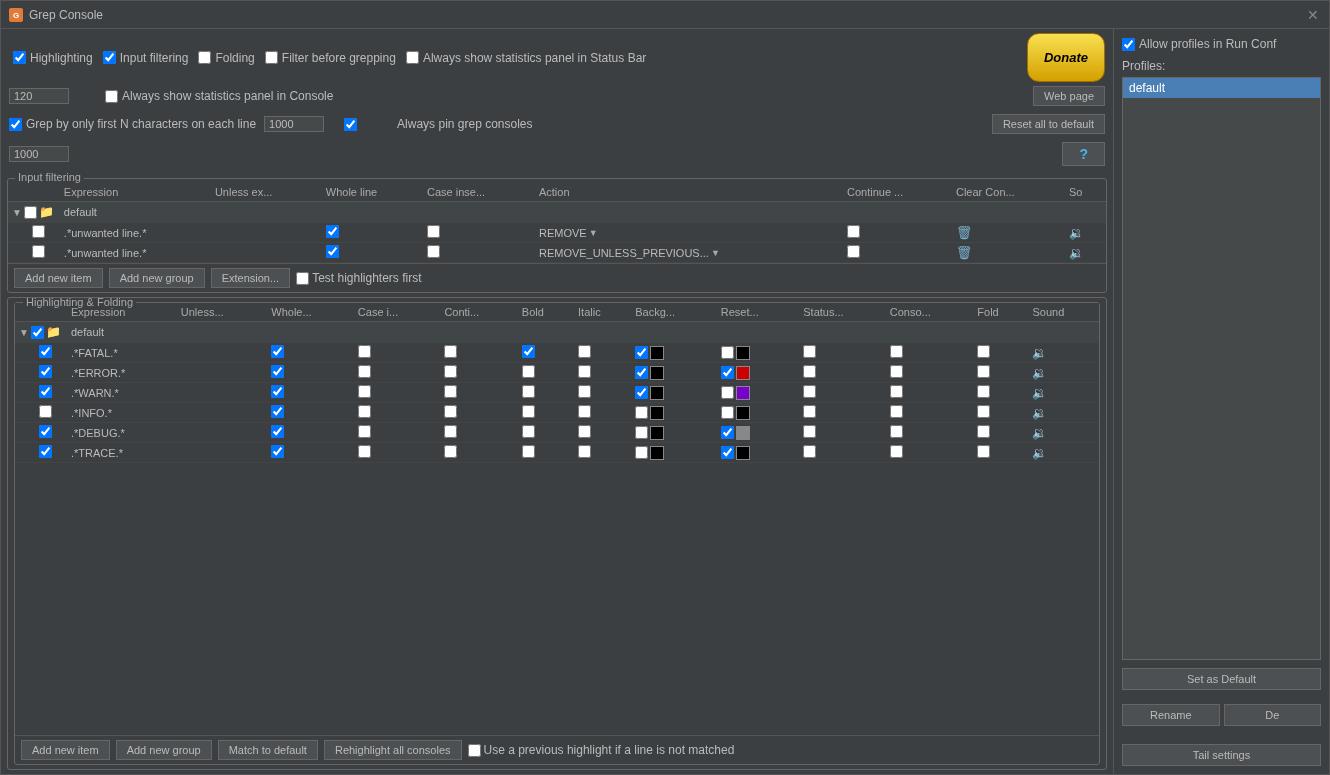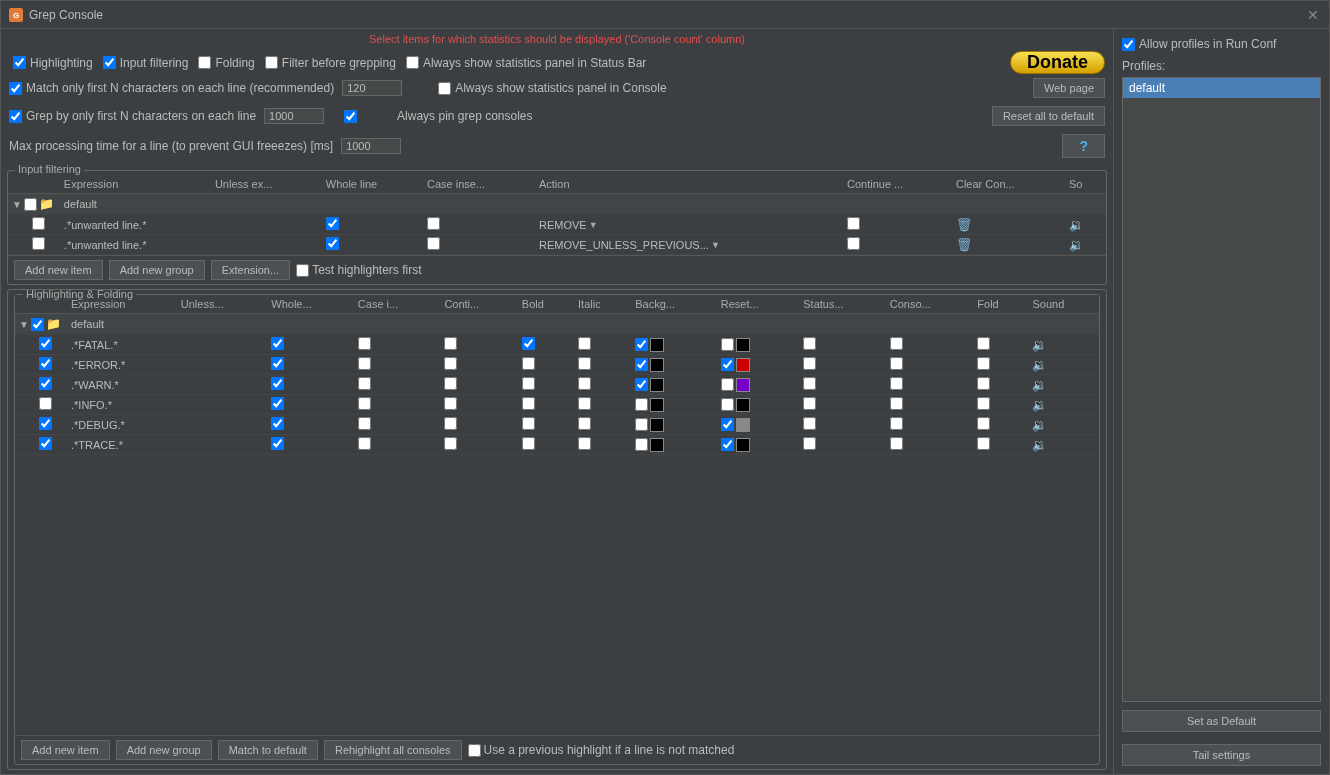--- a/index.html
+++ b/index.html
@@ -88,25 +88,26 @@
       cursor: pointer;
       padding: 2px 4px;
     }
     .tab-item input[type=checkbox] { cursor: pointer; }
     .tab-label { color: #bbbbbb; font-size: 12px; }
     .donate-btn {
       margin-left: auto;
       background: linear-gradient(to bottom, #f8e050, #d4a000);
       border: 1px solid #a07000;
       border-radius: 12px;
-      padding: 0 16px;
-      font-size: 18px;
+      padding: 16px 16px;
+      font-size: 13px;
       font-weight: bold;
       color: #000;
       cursor: pointer;
+      font-style: italic;
     }
     .settings-row {
       display: flex;
       align-items: center;
       gap: 8px;
       padding: 4px 0;
     }
     .settings-row label { display: flex; align-items: center; gap: 4px; cursor: pointer; }
     .num-input {
       width: 60px;
@@ -208,21 +209,21 @@
       cursor: pointer;
       font-size: 12px;
     }
     .profile-item.selected {
       background: #4a7fb5;
       color: white;
     }
     .right-panel-btns {
       display: flex;
       flex-direction: column;
-      gap: 8px;
+      gap: 14px;
       margin-top: 8px;
     }
     .right-panel-btn-row {
       display: flex; gap: 4px;
     }
     .rp-btn {
       flex: 1;
       background: #4c5052;
       border: 1px solid #666;
       color: #bbbbbb;
@@ -289,21 +290,20 @@
     <span class="titlebar-title">Grep Console</span>
     <span class="titlebar-close">✕</span>
   </div>
 
   <div class="main-content">
 
     <div class="left-panel">
 
       <div class="top-settings">
 
-        <div class="warning-text">Select items for which statistics should be displayed ('Console count' column)</div>
 
         <div class="tabs-row">
           <label class="tab-item">
             <input type="checkbox" checked="" style="">
             <span class="tab-label">Highlighting</span>
           </label>
           <label class="tab-item">
             <input type="checkbox" checked="" style="">
             <span class="tab-label">Input filtering</span>
           </label>
@@ -316,24 +316,20 @@
             <span class="tab-label">Filter before grepping</span>
           </label>
           <label class="tab-item">
             <input type="checkbox" style="">
             <span class="tab-label">Always show statistics panel in Status Bar</span>
           </label>
           <button class="donate-btn">Donate</button>
         </div>
 
         <div class="settings-row">
-          <label class="checkbox-label">
-            <input type="checkbox" checked="" style="">
-            <span>Match only first N characters on each line (recommended)</span>
-          </label>
           <input class="num-input" type="text" value="120" style="">
           <label class="checkbox-label" style="margin-left:28px;">
             <input type="checkbox" style="">
             <span>Always show statistics panel in Console</span>
           </label>
           <button class="btn" style="margin-left:auto;">Web page</button>
         </div>
 
         <div class="settings-row">
           <label class="checkbox-label">
@@ -342,21 +338,20 @@
           </label>
           <input class="num-input" type="text" value="1000" style="">
           <label class="checkbox-label" style="margin-left:12px;gap:40px;">
             <input type="checkbox" checked="" style="">
             <span>Always pin grep consoles</span>
           </label>
           <button class="btn" style="margin-left:auto;">Reset all to default</button>
         </div>
 
         <div class="settings-row">
-          <span>Max processing time for a line (to prevent GUI freeezes) [ms]</span>
           <input class="num-input" type="text" value="1000" style="">
           <button class="question-btn" style="margin-left:auto;">?</button>
         </div>
       </div>
 
       <div class="input-filter-section">
         <div style="position:relative; margin: 4px 6px 0 6px;">
           <div style="border:1px solid #666; border-radius:3px; padding-top:4px;">
             <div style="position:absolute; top:-7px; left:8px; background:#3c3f41; padding:0 3px; font-size:11px; color:#aaa;">Input filtering</div>
 
@@ -666,18 +661,22 @@
       </div>
 
       <div class="profiles-label">Profiles:</div>
 
       <div class="profile-list">
         <div class="profile-item selected">default</div>
       </div>
 
       <div class="right-panel-btns">
         <button class="rp-btn" style="width:100%;">Set as Default</button>
+        <div class="right-panel-btn-row">
+          <button class="rp-btn">Rename</button>
+          <button class="rp-btn">De</button>
+        </div>
         <button class="tail-btn">Tail settings</button>
       </div>
     </div>
 
   </div>
 </div>
 
 </body></html>

